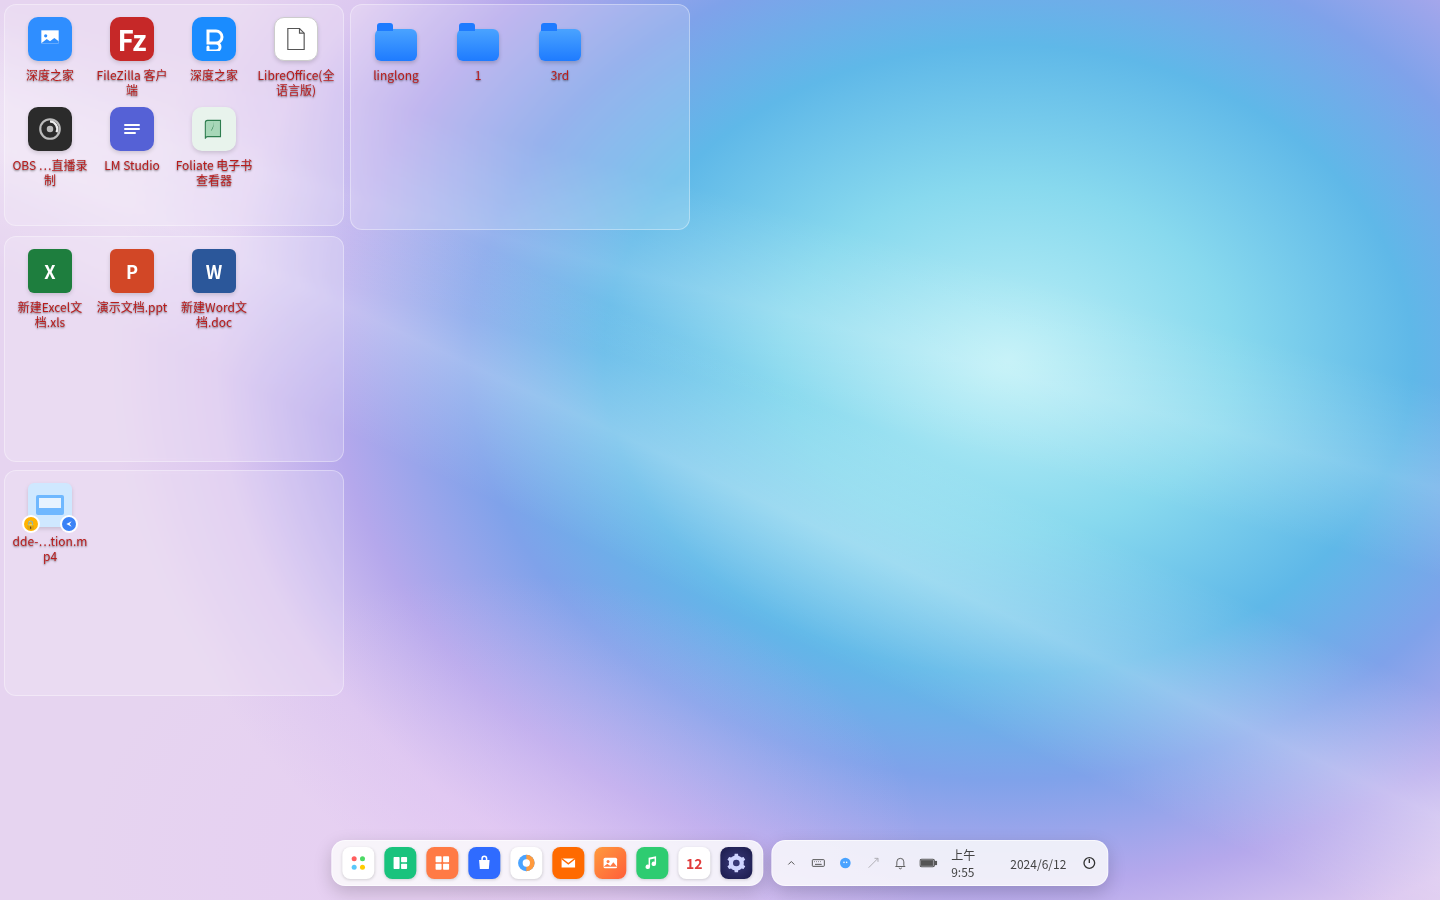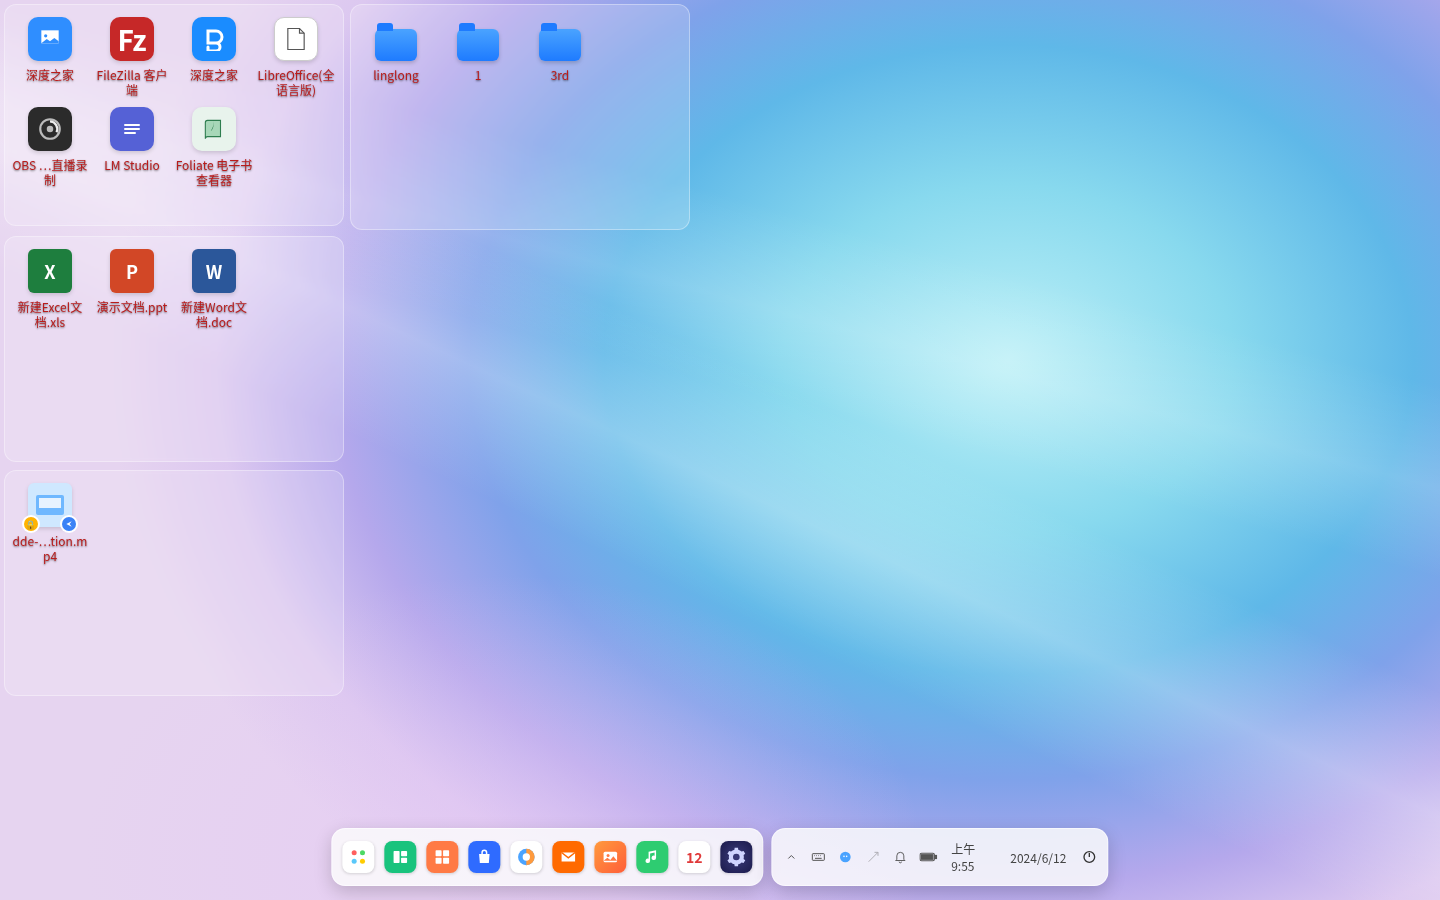--- a/index.html
+++ b/index.html
@@ -73,21 +73,21 @@
   
   .dock{
     position:absolute;left:50%;bottom:14px;transform:translateX(-50%);
     display:flex;gap:8px;align-items:center;
   }
   .dock-section{
     background:rgba(250,250,252,.85);
     border:1px solid rgba(255,255,255,.6);
     border-radius:14px;
     box-shadow:0 6px 18px rgba(0,0,0,.18);
-    display:flex;align-items:center;padding:6px 10px;height:58px;gap:10px;
+    display:flex;align-items:center;padding:6px 10px;height:46px;gap:10px;
   }
   .dock-icon{width:32px;height:32px;border-radius:8px;display:flex;align-items:center;justify-content:center;box-shadow:0 1px 3px rgba(0,0,0,.15);cursor:pointer;}
   .tray-icon{width:20px;height:20px;display:flex;align-items:center;justify-content:center;color:#555;cursor:pointer;}
   .tray-text{font-size:12px;color:#444;padding:0 4px;}
   .d-launcher{background:#fff;}
   .d-multi{background:#19c37d;}
   .d-grid{background:#ff7a45;}
   .d-store{background:#2f6bff;}
   .d-browser{background:#fff;}
   .d-mail{background:#ff6a00;}

